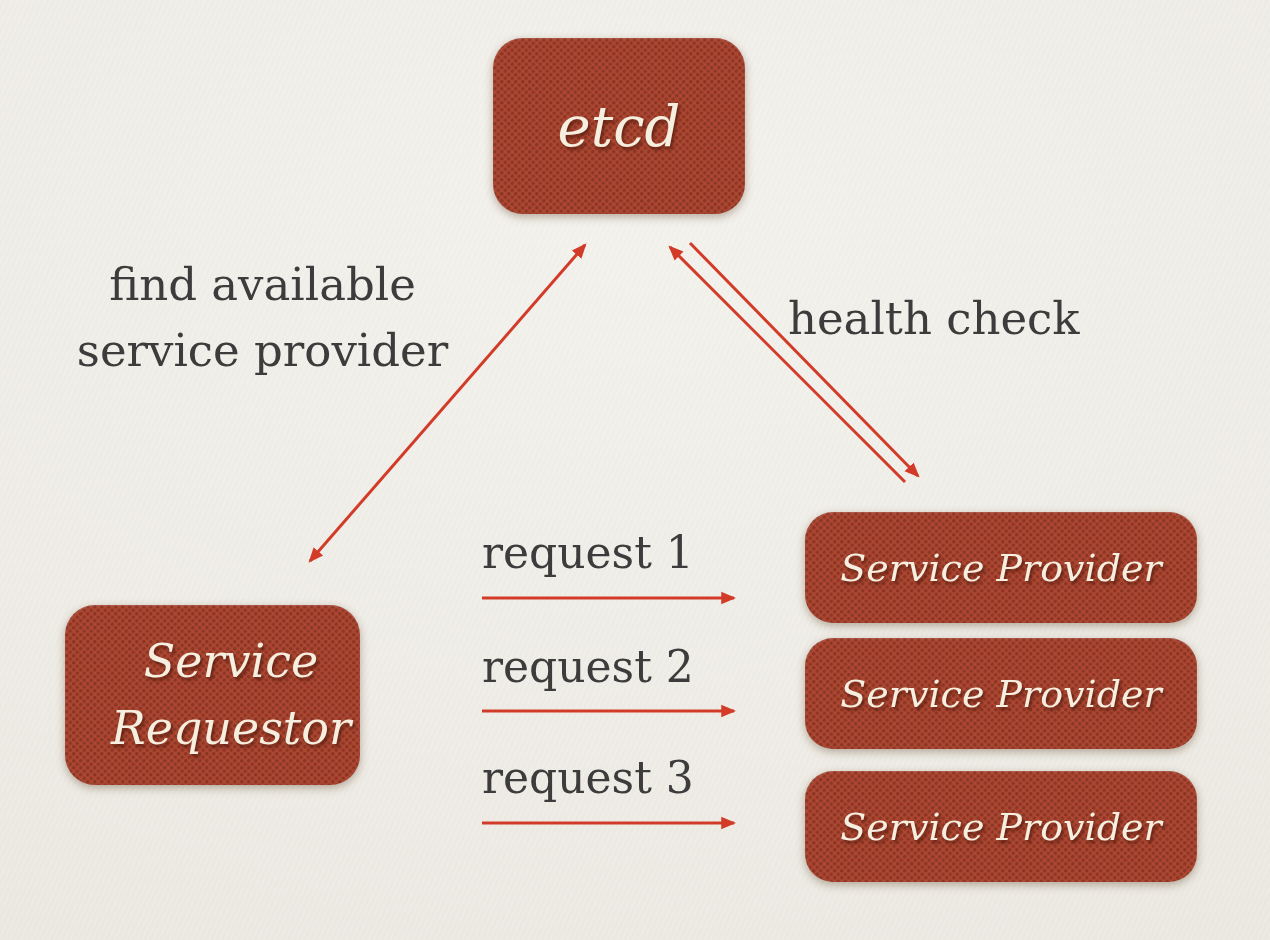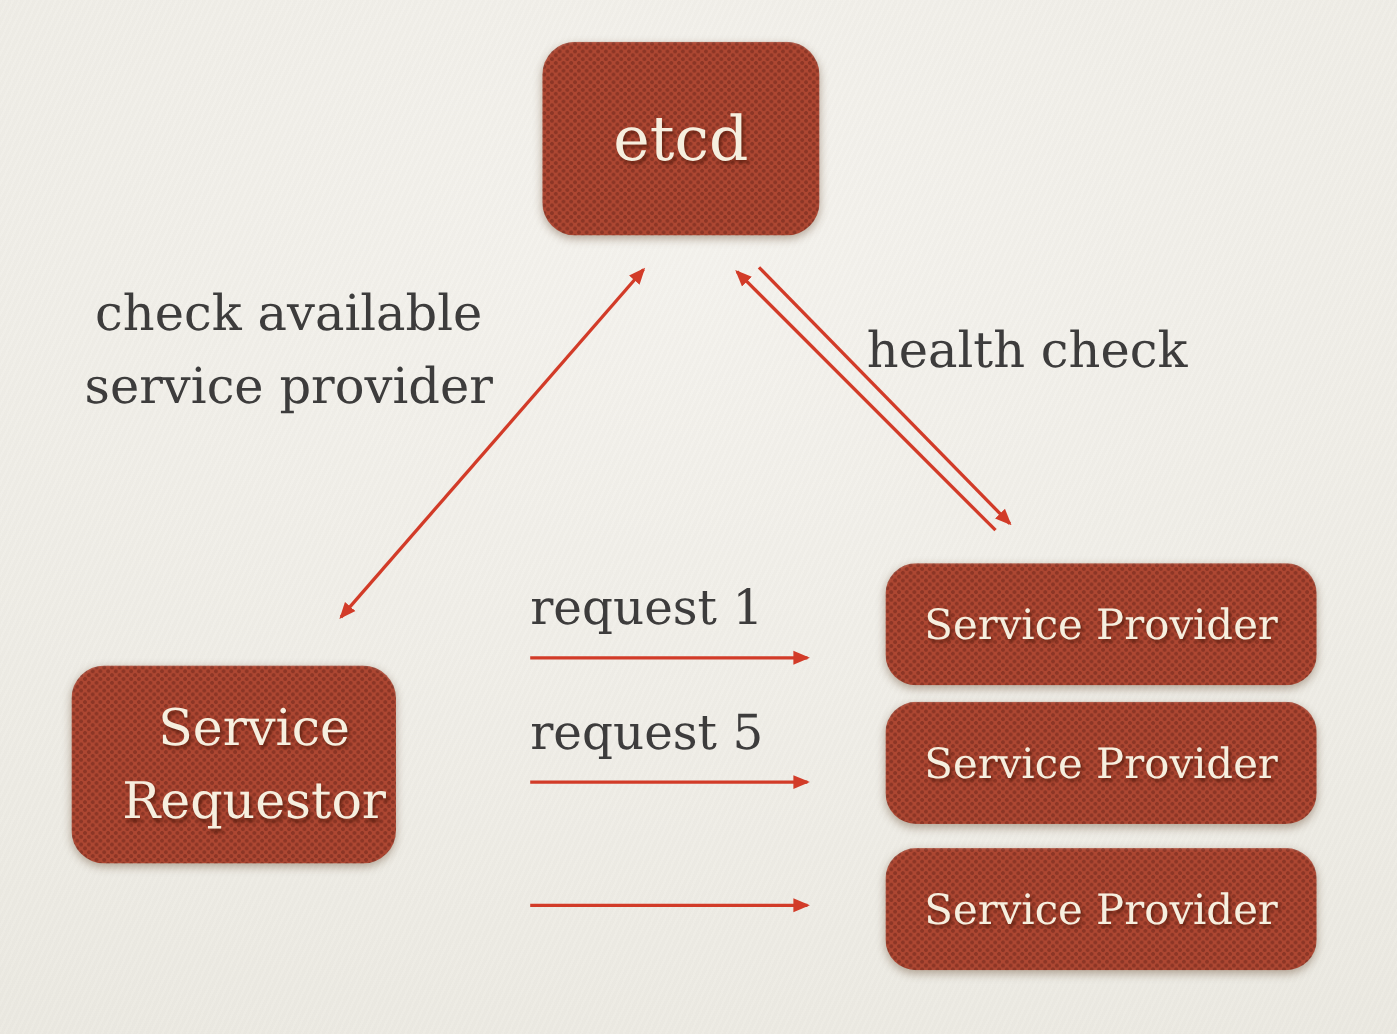--- a/index.html
+++ b/index.html
@@ -37,20 +37,21 @@
     border-radius: 30px;
     color: var(--node-text, #f6efdf);
     background-color: var(--node-fill, #ad4732);
     background-image:
       radial-gradient(circle at 1.8px 1.8px, var(--node-dot, #8c3626) 1.45px, transparent 2.05px),
       radial-gradient(circle at 1.8px 1.8px, var(--node-dot, #8c3626) 1.45px, transparent 2.05px);
     background-size: 7px 7px;
     background-position: 0 0, 3.5px 3.5px;
     text-shadow: 2px 3px 3px rgba(80, 25, 12, 0.7);
     box-shadow: 0 3px 8px rgba(110, 85, 60, 0.45), inset 0 1px 2px rgba(255,255,255,0.15);
+    font-style: italic;
   }
   .node-etcd {
     left: 493px; top: 38px; width: 252px; height: 176px;
     font-size: 56px;
   }
   .node-requestor {
     left: 65px; top: 605px; width: 295px; height: 180px;
     font-size: 46px;
     line-height: 1.45;
     padding: 0 14px;
@@ -110,33 +111,34 @@
     <line x1="482" y1="598" x2="734" y2="598" marker-end="url(#arrowhead)"></line>
     <line x1="482" y1="711" x2="734" y2="711" marker-end="url(#arrowhead)"></line>
     <line x1="482" y1="823" x2="734" y2="823" marker-end="url(#arrowhead)"></line>
   </svg>
 
   <div class="node node-etcd">
     <span>etcd</span>
   </div>
 
   <div class="edge-label label-find">
-    <div>check available</div>
+    <div>find available</div>
     <div>service provider</div>
   </div>
 
 
   <div class="edge-label label-health">health check</div>
 
   <div class="node node-requestor">
     <span style="white-space: normal; padding-left: 37px;">Service Requestor</span>
   </div>
 
   <div class="edge-label label-request label-request-1">request 1</div>
-  <div class="edge-label label-request label-request-2">request 5</div>
+  <div class="edge-label label-request label-request-2">request 2</div>
+  <div class="edge-label label-request label-request-3">request 3</div>
 
   <div class="node node-provider node-provider-1">
     <span>Service Provider</span>
   </div>
   <div class="node node-provider node-provider-2">
     <span>Service Provider</span>
   </div>
   <div class="node node-provider node-provider-3">
     <span>Service Provider</span>
   </div>

